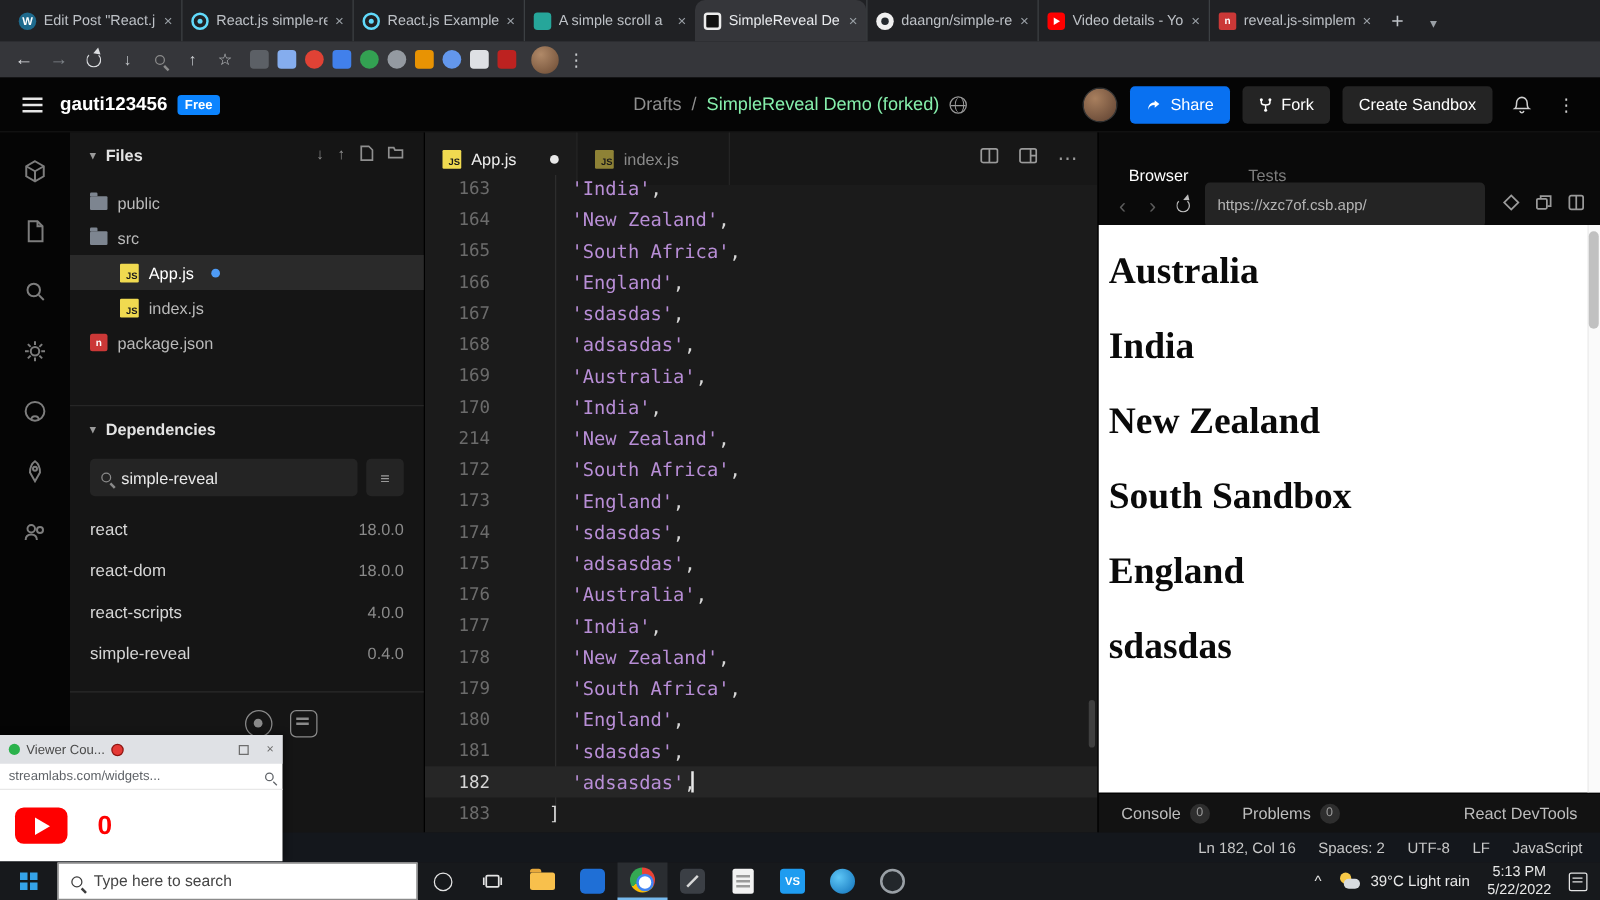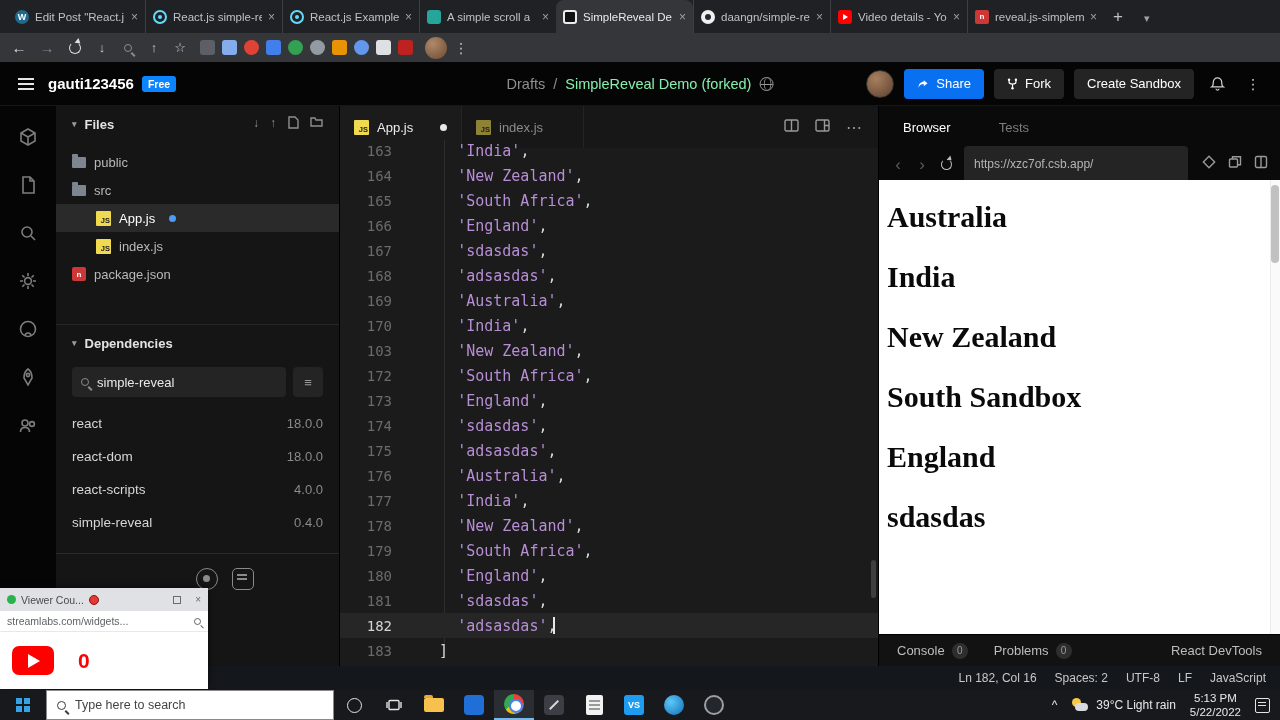--- a/index.html
+++ b/index.html
@@ -109,21 +109,21 @@
   .code-row.active{background:#262626}
   .ln{width:72px;flex:none;text-align:right;padding-right:20px;color:#6b6b6b;font-size:14px}
   .code-row.active .ln{color:#d5d5d5}
   .ct{white-space:pre;color:#d8d8d8}
   .str{color:#b88ed6}
   .caret{position:absolute;left:calc(78px + 15ch);top:4px;width:1.5px;height:17px;background:#e8e8e8}
   .ed-scrollthumb{position:absolute;right:2px;top:420px;width:5px;height:38px;background:#3f3f3f;border-radius:3px}
 
   
   .preview{position:absolute;left:878px;top:106px;width:402px;height:560px;background:#0a0a0a;border-left:1px solid #000}
-  .pv-tabs{height:42px;display:flex;align-items:center;gap:48px;padding:0 24px;font-size:13px}
+  .pv-tabs{height:42px;display:flex;align-items:flex-end;gap:48px;padding:0 24px;font-size:13px}
   .pv-tab-active{color:#fff}
   .pv-tab{color:#7d7d7d}
   .pv-nav{height:32px;display:flex;align-items:center;gap:10px;padding:0 12px}
   .pv-arrow{color:#5c5c5c;font-size:17px;line-height:1;width:14px;text-align:center}
   .pv-reload{width:11px;height:11px;border:1.5px solid #bdbdbd;border-radius:50%;border-top-color:transparent;position:relative;margin:0 2px}
   .pv-reload::after{content:"";position:absolute;top:-4px;right:-1px;border-left:4px solid #bdbdbd;border-top:3px solid transparent;border-bottom:3px solid transparent;transform:rotate(40deg)}
   .pv-url{flex:1;height:36px;background:#242424;border-radius:4px;display:flex;align-items:center;padding:0 10px;color:#b5b5b5;font-size:12px;white-space:nowrap;overflow:hidden}
   .pv-tools{display:flex;align-items:center;gap:12px;padding-left:4px}
   .pv-tools svg{stroke:#9a9a9a;fill:none;stroke-width:1.4}
   .pv-body{position:relative;height:454px;background:#fff;padding:20px 0 0 8px;overflow:hidden}
@@ -132,21 +132,21 @@
   .pv-scrollthumb{position:absolute;right:1px;top:5px;width:8px;height:78px;background:#c1c1c1;border-radius:4px}
   .pv-console{height:32px;background:#121212;border-top:1px solid #000;display:flex;align-items:center;gap:26px;padding:0 18px;font-size:13px;color:#bdbdbd}
   .cnt-badge{width:16px;height:16px;border-radius:50%;background:#2e2e2e;color:#9a9a9a;font-size:10px;display:inline-flex;align-items:center;justify-content:center;margin-left:7px}
   .pv-console .right{margin-left:auto;color:#bdbdbd}
   .console-item{display:flex;align-items:center}
 
   
   .statusbar{position:absolute;left:0;top:666px;right:0;height:24px;background:#14171c;display:flex;align-items:center;justify-content:flex-end;gap:18px;padding-right:14px;font-size:12px;color:#c8c8c8}
 
   
-  .widget{position:absolute;left:0;top:588px;width:208px;height:101px;background:#fff;z-index:50;box-shadow:1px -1px 6px rgba(0,0,0,.45);font-size:10.5px}
+  .widget{position:absolute;left:0;top:588px;width:226px;height:101px;background:#fff;z-index:50;box-shadow:1px -1px 6px rgba(0,0,0,.45);font-size:10.5px}
   .wg-titlebar{height:23px;background:#dfe1e5;display:flex;align-items:center;gap:5px;padding:0 7px;color:#4a4a4a}
   .wg-fav{width:9px;height:9px;border-radius:50%;background:#2bb24c}
   .wg-title{white-space:nowrap;overflow:hidden;max-width:72px}
   .wg-reddot{width:10px;height:10px;border-radius:50%;background:#e53935;border:1.5px solid #8e1410}
   .wg-ctl{margin-left:auto;display:flex;gap:14px;color:#6d6d6d;font-size:10px;align-items:center}
   .wg-square{width:8px;height:8px;border:1.2px solid #6d6d6d}
   .wg-urlrow{height:21px;display:flex;align-items:center;gap:5px;padding:0 7px;border-bottom:1px solid #e8e8e8;color:#5f6368}
   .wg-url{white-space:nowrap;overflow:hidden;flex:1}
   .wg-mag{width:7px;height:7px;border:1.3px solid #5f6368;border-radius:50%;position:relative;flex:none}
   .wg-mag::after{content:"";position:absolute;left:6px;top:6px;width:4px;height:1.3px;background:#5f6368;transform:rotate(45deg);transform-origin:0 0}
@@ -464,21 +464,21 @@
           </div>
         <div class="code-row">
             <span class="ln">169</span>
             <span class="ct">     <span class="str">'Australia'</span>,</span>
           </div>
         <div class="code-row">
             <span class="ln">170</span>
             <span class="ct">     <span class="str">'India'</span>,</span>
           </div>
         <div class="code-row">
-            <span class="ln">103</span>
+            <span class="ln">214</span>
             <span class="ct">     <span class="str">'New Zealand'</span>,</span>
           </div>
         <div class="code-row">
             <span class="ln">172</span>
             <span class="ct">     <span class="str">'South Africa'</span>,</span>
           </div>
         <div class="code-row">
             <span class="ln">173</span>
             <span class="ct">     <span class="str">'England'</span>,</span>
           </div>

